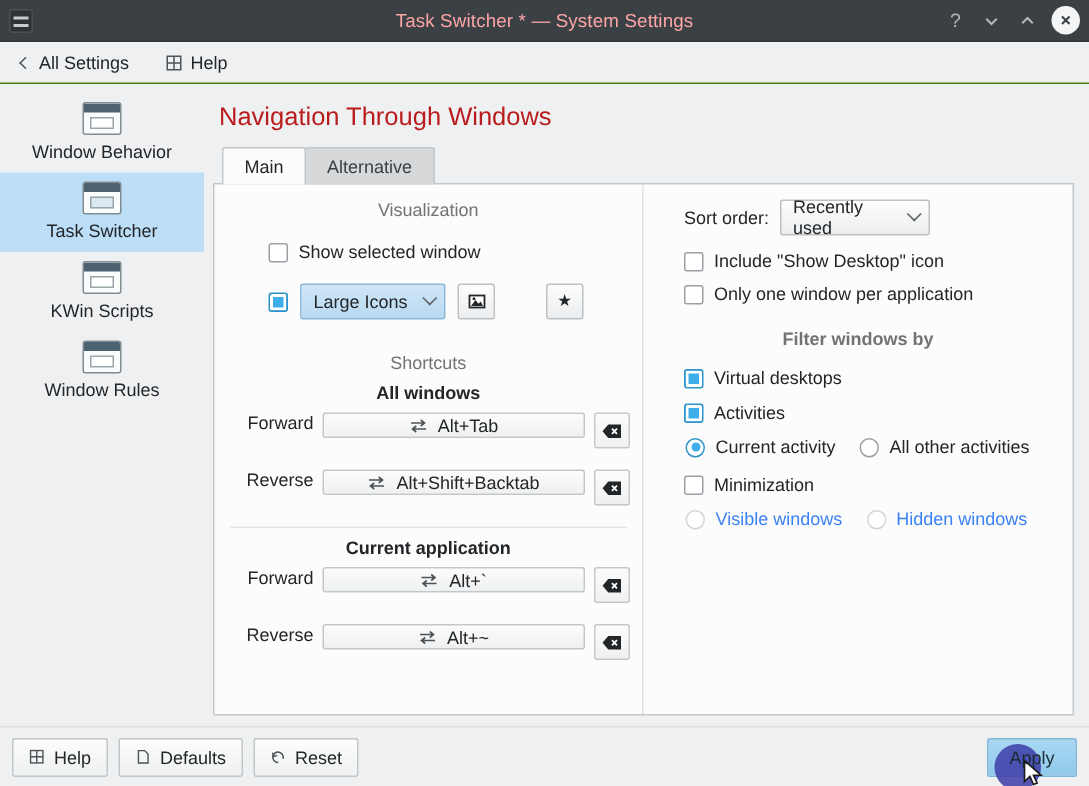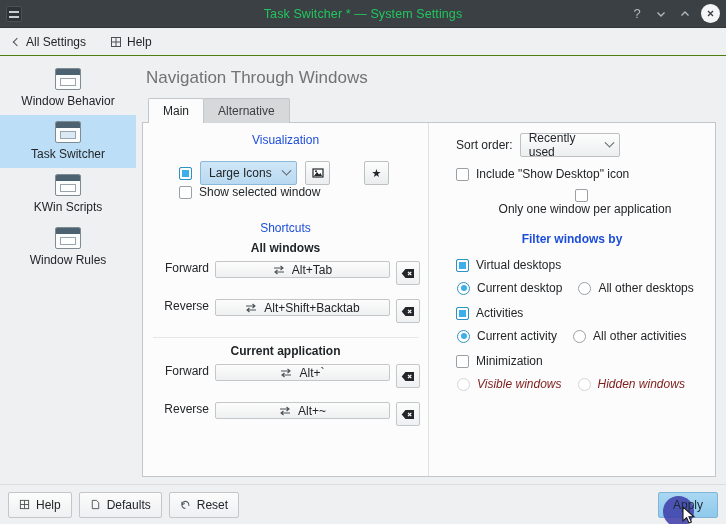--- a/index.html
+++ b/index.html
@@ -39,21 +39,21 @@
   .titlebar-icon::after {
     content: "";
     position: absolute; left: 2px; right: 2px;
     height: 2px; background: #c8ccd0;
   }
   .titlebar-icon::before { top: 4px; }
   .titlebar-icon::after { top: 9px; }
   .title-text {
     position: absolute; left: 0; right: 0;
     text-align: center;
-    color: #22c55e;
+    color: #fca5a5;
     font-size: 12.5px;
     letter-spacing: 0.1px;
     pointer-events: none;
   }
   .win-buttons {
     margin-left: auto;
     display: flex; align-items: center;
     gap: 2px;
     padding-right: 6px;
   }
@@ -154,21 +154,21 @@
   .content {
     flex: 1 1 auto;
     background: #eff0f1;
     padding: 8px 10px 6px 6px;
     display: flex; flex-direction: column;
     min-width: 0;
   }
   .page-title {
     font-size: 17px;
     font-weight: 400;
-    color: #737373;
+    color: #b91c1c;
     padding: 4px 0 10px 4px;
   }
   .tabbar {
     display: flex;
     align-items: flex-end;
     padding-left: 6px;
     position: relative;
     z-index: 2;
   }
   .tab {
@@ -199,21 +199,21 @@
   }
   .col {
     flex: 1 1 50%;
     padding: 10px 8px 8px;
     min-width: 0;
   }
   .col-left { border-right: 1px solid #dfe1e2; }
   .section-head {
     text-align: center;
     font-size: 12px;
-    color: #1d4ed8;
+    color: #737373;
     margin-bottom: 14px;
   }
   .sub-head {
     text-align: center;
     font-size: 12px;
     font-weight: bold;
     color: #232629;
     margin: 6px 0 6px;
   }
 
@@ -226,21 +226,21 @@
     border-radius: 2px;
     flex: 0 0 13px;
     position: relative;
   }
   .chk.filled {
     background: #3daee9;
     border-color: #2e92c7;
     box-shadow: inset 0 0 0 2px #fff;
   }
   .chk-label { font-size: 12px; margin-left: 7px; color: #232629; }
-  .chk-label.dim { color: #7f1d1d; font-style: italic; }
+  .chk-label.dim { color: #3b82f6; }
 
   .radio {
     width: 13px; height: 13px;
     border: 1px solid #9aa0a6;
     border-radius: 50%;
     background: #fff;
     flex: 0 0 13px;
     position: relative;
   }
   .radio.on {
@@ -457,41 +457,41 @@
       <div class="tabbar">
         <div class="tab active">Main</div>
         <div class="tab">Alternative</div>
       </div>
 
       <div class="panel">
 
         <div class="col col-left">
           <div class="section-head">Visualization</div>
 
+          <div class="row" style="margin-left:28px;margin-bottom:14px;">
+            <span class="chk"></span>
+            <span class="chk-label">Show selected window</span>
+          </div>
+
           <div class="row" style="margin-left:28px;gap:8px;">
             <span class="chk filled"></span>
             <div class="combo focus" style="width:97px;">
               <span>Large Icons</span>
               <span class="chev-down"></span>
             </div>
             <div class="sq-btn">
               <svg width="14" height="14" viewBox="0 0 14 14">
                 <rect x="2" y="3" width="10" height="8" fill="#fff" stroke="#232629" stroke-width="1.2"></rect>
                 <path d="M3 10 L6 6 L8 8.5 L9.5 7 L11 10 Z" fill="#232629"></path>
                 <circle cx="5" cy="5.2" r="1" fill="#232629"></circle>
               </svg>
             </div>
             <div class="sq-btn" style="margin-left:26px;">
               <span style="font-size:11px;line-height:1;color:#232629;">★</span>
             </div>
-          </div>
-
-          <div class="row" style="margin-left:28px;margin-bottom:14px;">
-            <span class="chk"></span>
-            <span class="chk-label">Show selected window</span>
           </div>
 
           <div class="section-head" style="margin-top:22px;margin-bottom:4px;">Shortcuts</div>
           <div class="sub-head">All windows</div>
 
           <div class="shortcut-row">
             <span class="sc-label">Forward</span>
             <div class="sc-btn">
               <svg width="12" height="10" viewBox="0 0 12 10">
                 <path d="M1 3 H10 M7.5 1 L10 3 L7.5 5" fill="none" stroke="#4d5257" stroke-width="1.1"></path>
@@ -570,36 +570,30 @@
               <span>Recently used</span>
               <span class="chev-down"></span>
             </div>
           </div>
 
           <div class="row" style="margin-bottom:8px;">
             <span class="chk"></span>
             <span class="chk-label">Include "Show Desktop" icon</span>
           </div>
 
-          <div class="row" style="margin-bottom:16px;flex-direction:column;">
+          <div class="row" style="margin-bottom:16px;">
             <span class="chk"></span>
             <span class="chk-label">Only one window per application</span>
           </div>
 
           <div class="section-head" style="margin-bottom:12px;font-weight:bold;">Filter windows by</div>
 
           <div class="row" style="margin-bottom:9px;">
             <span class="chk filled"></span>
             <span class="chk-label">Virtual desktops</span>
-          </div>
-          <div class="row indent" style="margin-bottom:11px;">
-            <span class="radio on"></span>
-            <span class="chk-label">Current desktop</span>
-            <span class="radio" style="margin-left:16px;"></span>
-            <span class="chk-label">All other desktops</span>
           </div>
 
           <div class="row" style="margin-bottom:9px;">
             <span class="chk filled"></span>
             <span class="chk-label">Activities</span>
           </div>
           <div class="row indent" style="margin-bottom:11px;">
             <span class="radio on"></span>
             <span class="chk-label">Current activity</span>
             <span class="radio" style="margin-left:16px;"></span>

